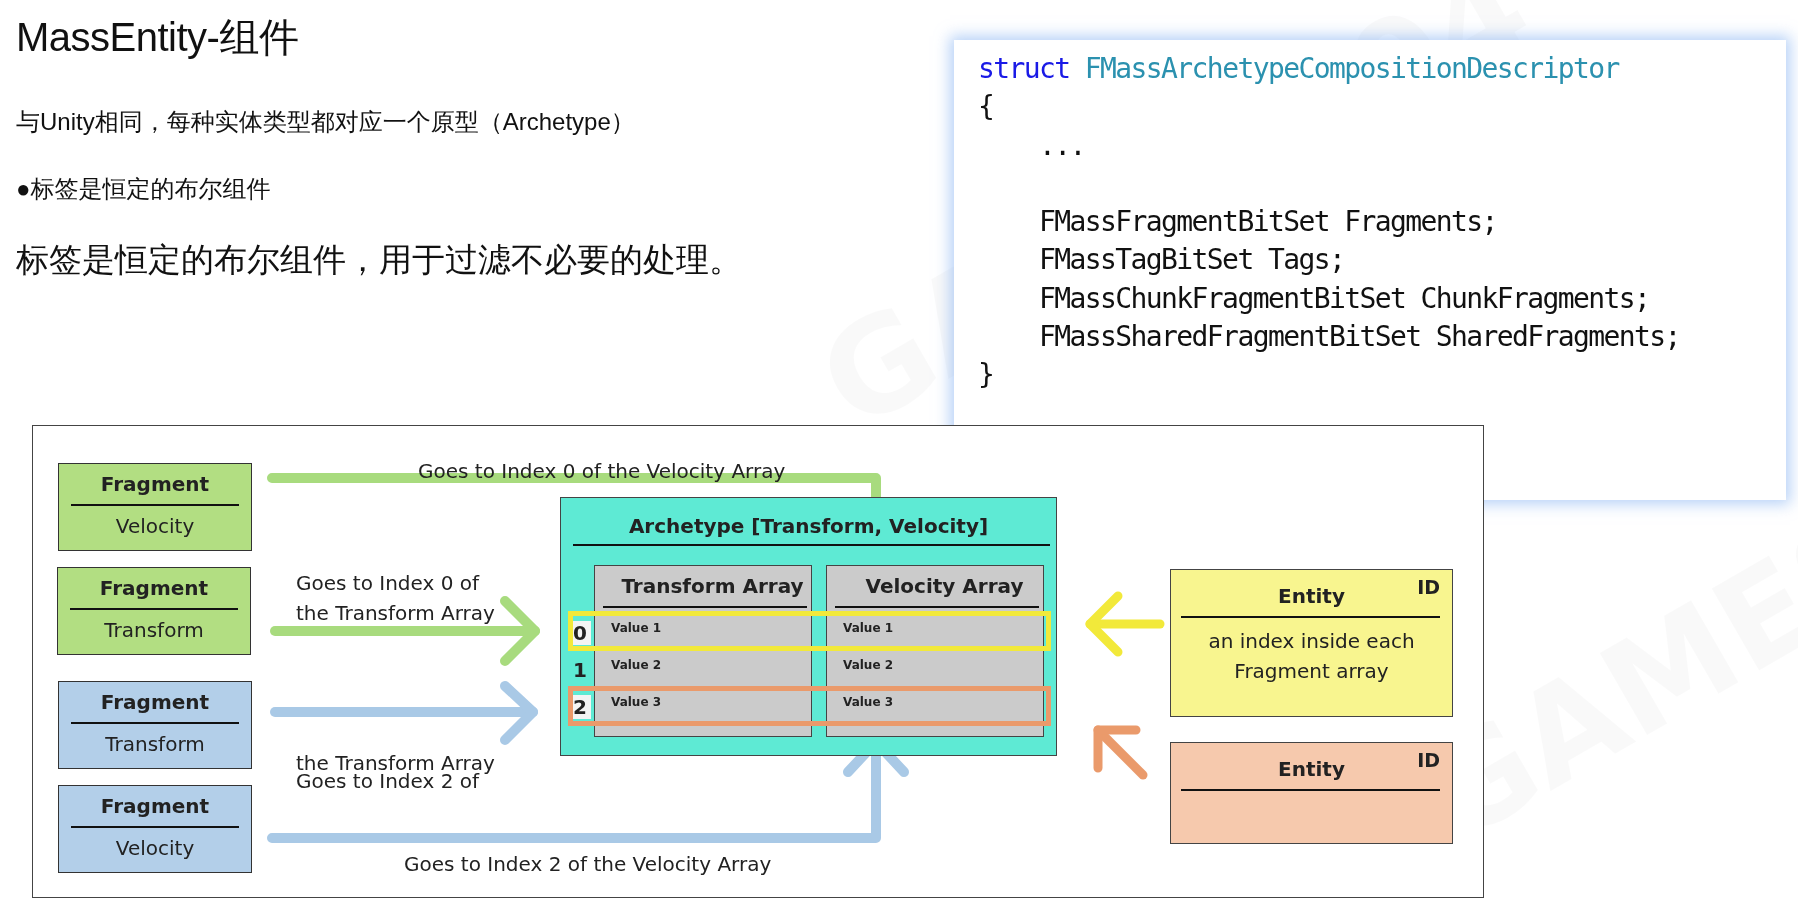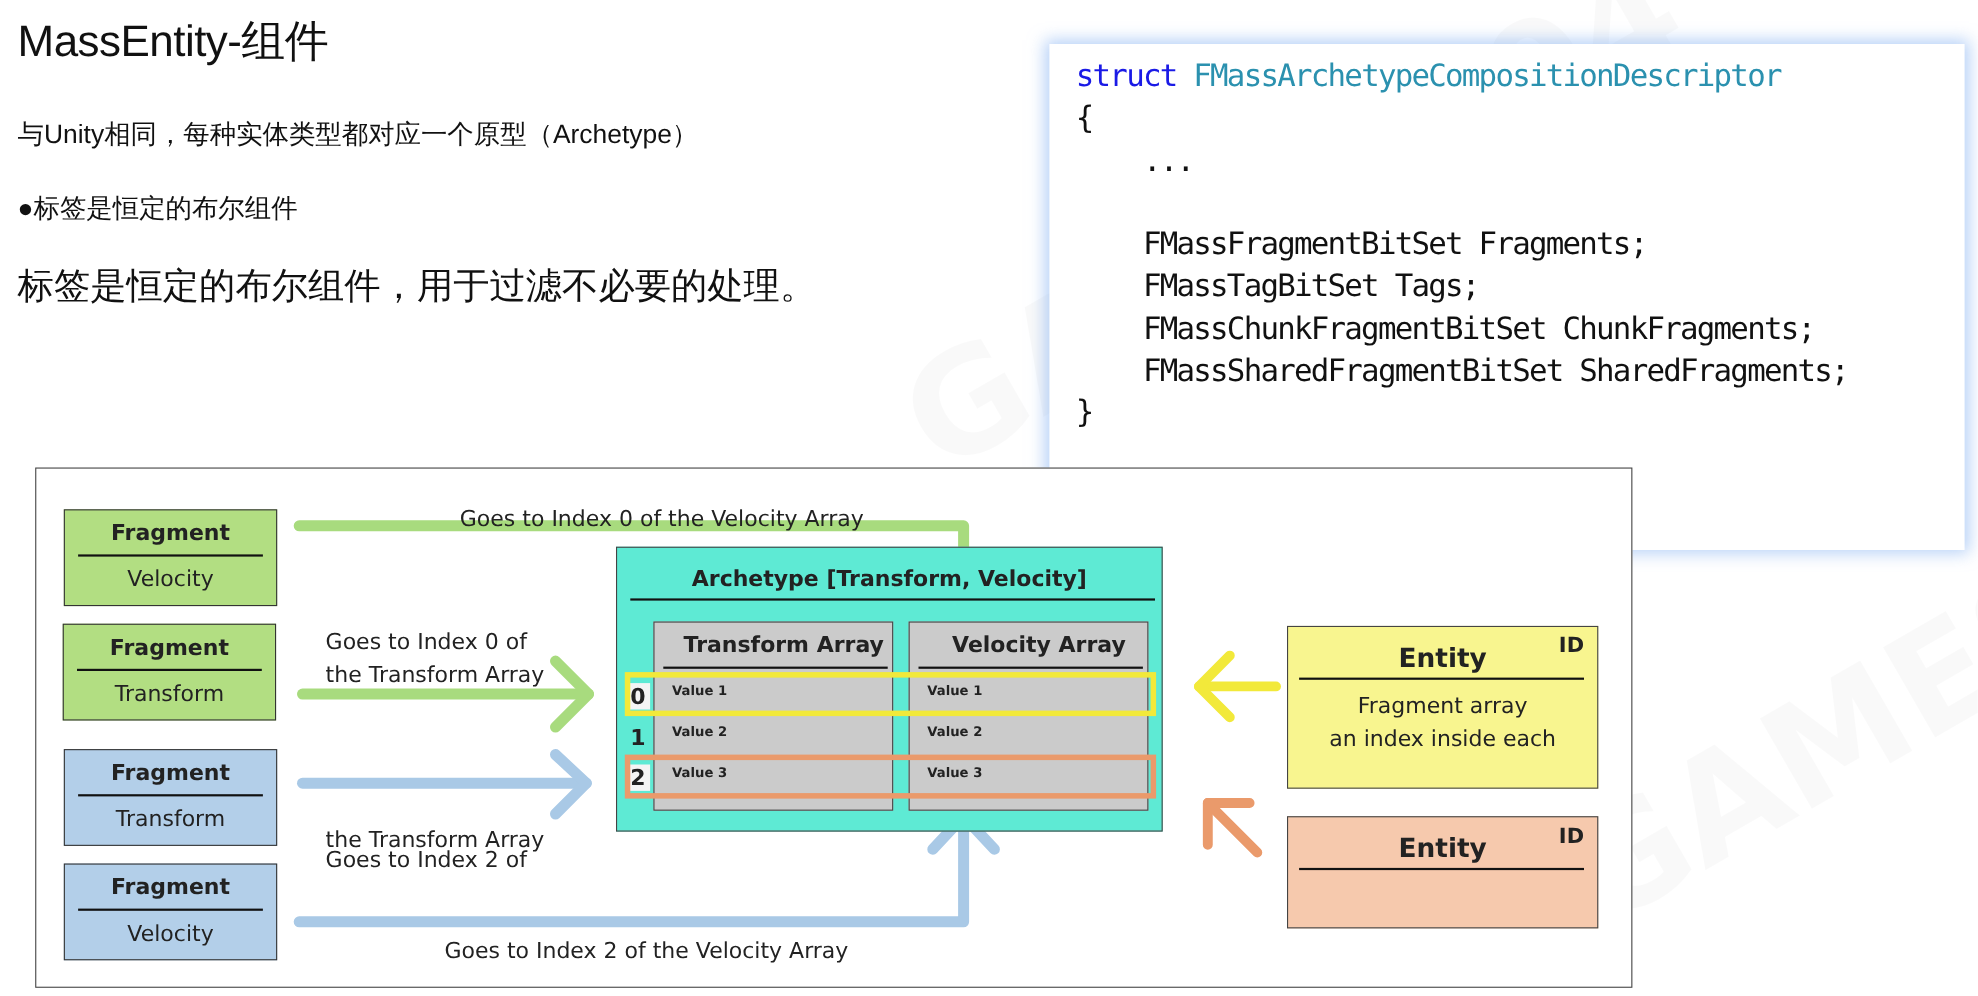--- a/index.html
+++ b/index.html
@@ -35,21 +35,21 @@
   .arr .h { position: absolute; left: 0; right: 0; top: 8px; text-align: center; font-weight: bold; font-size: 20px; padding-left: 19px; }
   .arr .rule { position: absolute; left: 8px; right: 4px; top: 40px; border-top: 2.5px solid #111; }
   .arr .v { position: absolute; left: 16px; font-weight: bold; font-size: 12px; }
   .idx { position: absolute; left: 8px; width: 22px; text-align: center; font-weight: bold; font-size: 20px; background: #f4f4f4; }
 
   .hl { position: absolute; box-sizing: border-box; }
   #hl-yellow { left: 568px; top: 611px; width: 483px; height: 40px; border: 5px solid #f2e93a; }
   #hl-orange { left: 568px; top: 686px; width: 483px; height: 40px; border: 5px solid #ea9a6b; }
 
   .ent { position: absolute; left: 1170px; width: 283px; border: 1.5px solid #444; box-sizing: border-box; }
-  .ent .h { position: absolute; left: 0; right: 0; top: 14px; text-align: center; font-weight: bold; font-size: 24px; }
+  .ent .h { position: absolute; left: 0; right: 0; top: 14px; text-align: center; font-weight: bold; font-size: 20px; }
   .ent .id { position: absolute; right: 12px; top: 6px; font-weight: bold; font-size: 19px; }
   .ent .rule { position: absolute; left: 10px; right: 12px; top: 46px; border-top: 2.5px solid #111; }
   .ent .b { position: absolute; left: 0; right: 0; top: 56px; text-align: center; font-size: 20px; line-height: 30px; }
   #ent-yellow { top: 569px; height: 148px; background: #f8f58f; }
   #ent-orange { top: 742px; height: 102px; background: #f6c9ad; }
 
   .lbl { position: absolute; font-size: 20px; white-space: nowrap; line-height: 30px; }
   svg#arrows { position: absolute; left: 0; top: 0; }
   .wm { position: absolute; color: rgba(0,0,0,0.025); font-weight: bold; font-family: "DejaVu Sans", sans-serif; transform: rotate(-30deg); white-space: nowrap; pointer-events: none; }
 </style>
@@ -151,21 +151,21 @@
   </div>
 </div>
 <div id="hl-yellow" class="hl"></div>
 <div id="hl-orange" class="hl"></div>
 
 <div id="ent-yellow" class="ent dtext">
   <div class="h">Entity</div>
   <div class="id">ID</div>
   <div class="rule"></div>
   <div class="b">
+    <div>an index inside each</div>
     <div>Fragment array</div>
-    <div>an index inside each</div>
   </div>
 </div>
 <div id="ent-orange" class="ent dtext">
   <div class="h">Entity</div>
   <div class="id">ID</div>
   <div class="rule"></div>
 </div>
 
 </body></html>

